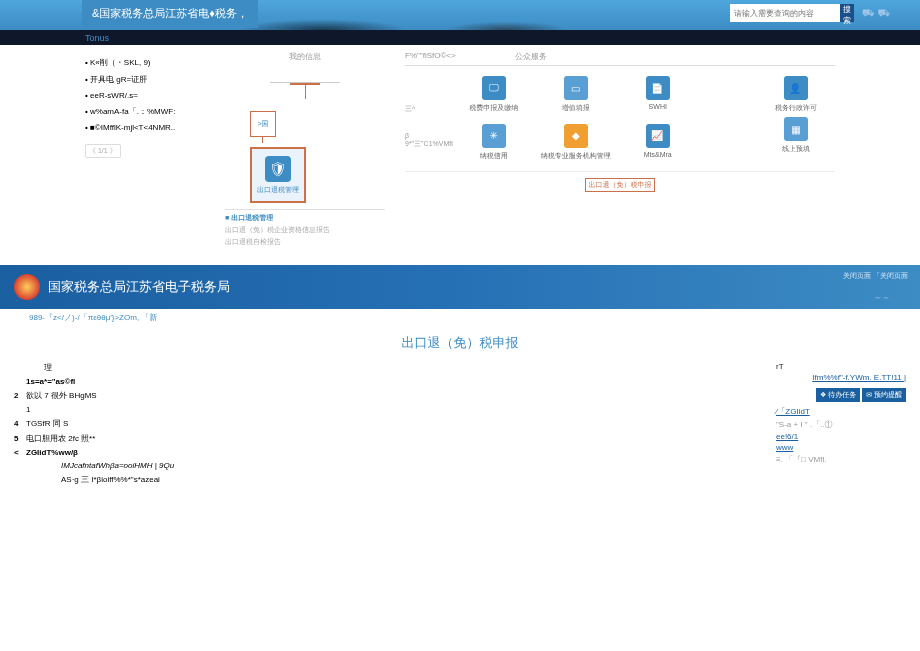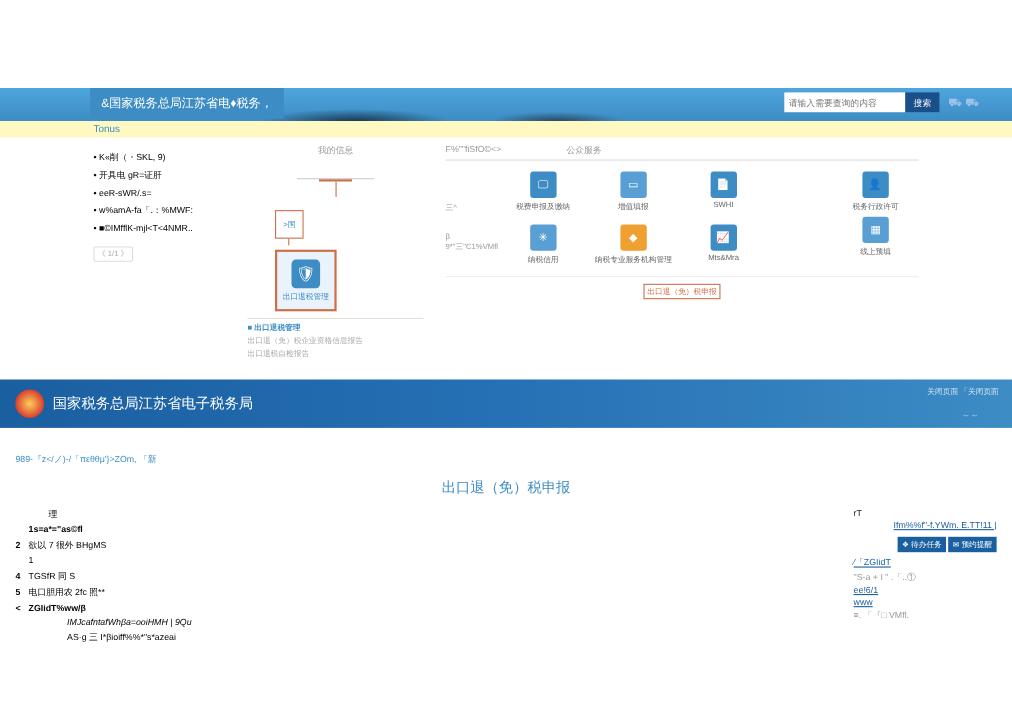--- a/index.html
+++ b/index.html
@@ -1,28 +1,28 @@
 <!DOCTYPE html>
 <html><head>
 <meta charset="utf-8">
 <style>
   * { box-sizing: border-box; margin: 0; padding: 0; }
   body { font-family: "Microsoft YaHei", Arial, sans-serif; font-size: 10px; background: #fff; width: 920px; }
   
-  .top-wave { height: 30px; background: linear-gradient(180deg,#4ea6dc 0%,#3d8cc4 100%); position: relative; margin-top: 80px; }
+  .top-wave { height: 30px; background: linear-gradient(180deg,#4ea6dc 0%,#3d8cc4 100%); position: relative; }
   .top-wave::before { content:""; position:absolute; left:0; right:0; bottom:0; height:18px; 
     background: radial-gradient(ellipse 140px 18px at 35% 100%, #1a3a52 0%, transparent 60%),
                 radial-gradient(ellipse 100px 14px at 55% 100%, #2a4a62 0%, transparent 60%); }
   .title-bar { position: absolute; left: 82px; top: 0; height: 28px; padding: 6px 10px; background: #3d8cc4; color: #fff; font-size: 11px; z-index:2; }
   .search-box-wrap { position:absolute; right: 30px; top: 4px; display:flex; align-items:center; z-index:2; }
   .search-input { height: 18px; width: 110px; font-size: 8px; padding: 0 4px; border: none; background:#fff; }
-  .search-btn { height:18px; width:31px; background:#1a4f8a; color:#fff; font-size:8px; border:none;text-align:center; }
+  .search-btn { height:18px; width:14px; background:#1a4f8a; color:#fff; font-size:8px; border:none;text-align:center; }
   .car-icon { margin-left:8px; color:#eef; opacity:0.5; }
   
-  .nav-strip { background:#fef9c3; padding: 2px 85px; }
+  .nav-strip { background:#0f172a; padding: 2px 85px; }
   .nav-strip a { color:#3d8cc4; font-size:9px; text-decoration:none; }
 
   .content1 { display:flex; padding: 6px 85px 8px 85px; }
   .left-col { width: 140px; font-size:8px; }
   .left-col .item { margin: 6px 0; }
   .left-col .bullet::before { content:"• "; font-weight:bold; }
   .tiny-badge { font-size:7px; color:#aaa; margin-top:6px; padding:1px 3px; border:1px solid #ddd; display:inline-block; border-radius:2px;}
   
   .mid-col { width: 160px; position:relative; }
   .mid-label { font-size:8px; color:#999; text-align:center; margin-bottom:20px; }
@@ -48,21 +48,21 @@
   .side-labels div { margin:18px 0; }
   .action-pill { margin: 6px auto 0 auto; width:70px; border:1px solid #cc704a; color:#cc704a; font-size:7px; text-align:center; padding:1px 0; }
   .grid-right { width:80px; }
 
   .banner2 { margin-top: 10px; height: 44px; background: linear-gradient(90deg,#1a5fa0 0%, #2670b5 50%, #3d8cc4 100%); position:relative; padding: 8px 14px; display:flex; align-items:center;}
   .emblem { width:26px; height:26px; border-radius:50%; background: radial-gradient(circle,#ffcf5a 0%,#d94030 70%); margin-right:8px; flex-shrink:0;}
   .banner2-title { color:#fff; font-size:13px; }
   .banner2-swoosh { position:absolute; right:30px; bottom:6px; color:#e8f2fa; opacity:0.6; font-size:8px;}
   .banner2-meta { position:absolute; right:12px; top:6px; font-size:7px; color:#d0e4f4;}
   
-  .crumb { font-size:8px; color:#999; padding: 3px 14px; margin-top: 20px; }
+  .crumb { font-size:8px; color:#999; padding: 3px 29px; }
   .crumb .g { color:#3d8cc4; }
 
   .section-title { text-align:center; color:#3d8cc4; font-size:13px; margin: 8px 0 10px 0; }
 
   .bottom-wrap { display:flex; padding: 0 14px 10px 14px; }
   .steps-col { flex:1; font-size:8px; }
   .steps-col .srow { margin: 4px 0; }
   .nbold { font-weight:bold; display:inline-block; width:12px; }
   .steps-col .hl { font-weight:bold; }
   .footline { font-size:8px; margin-top:4px;margin-left:47px; }

